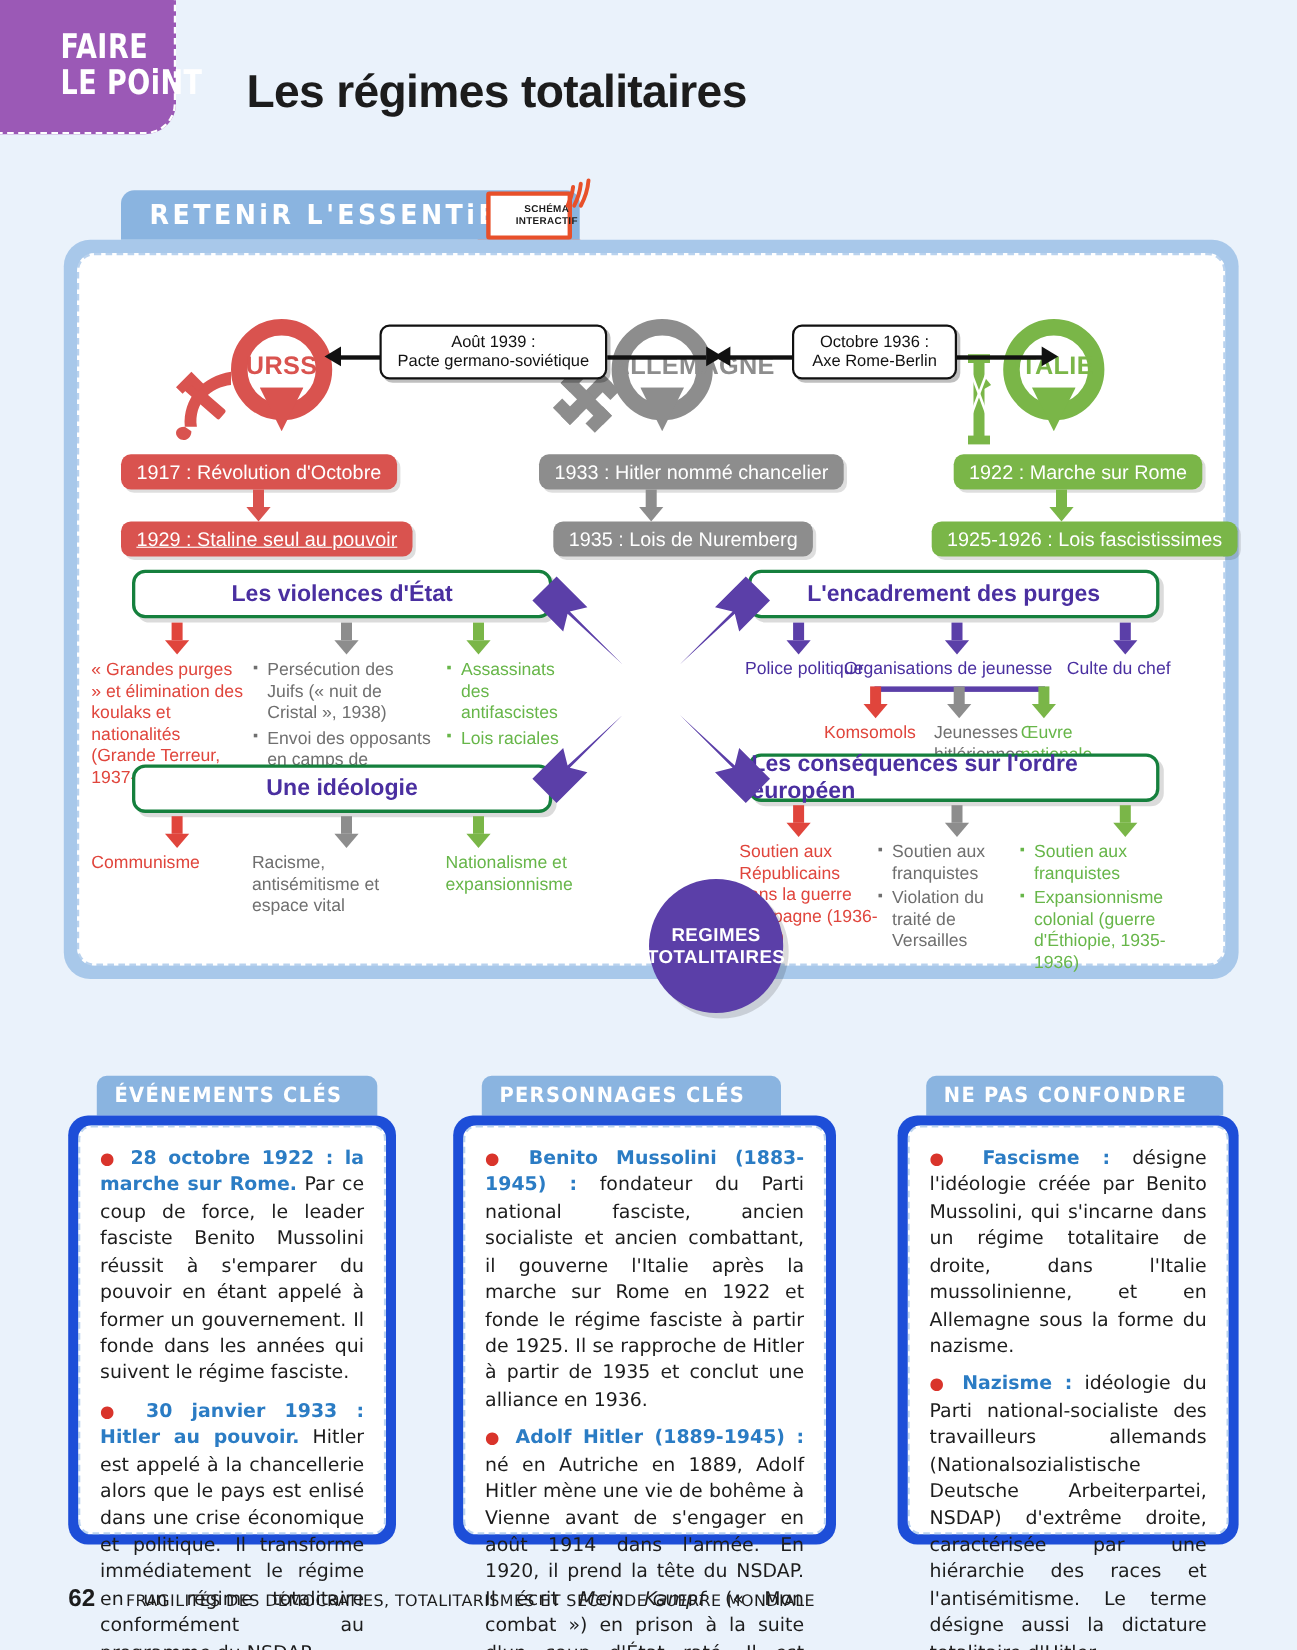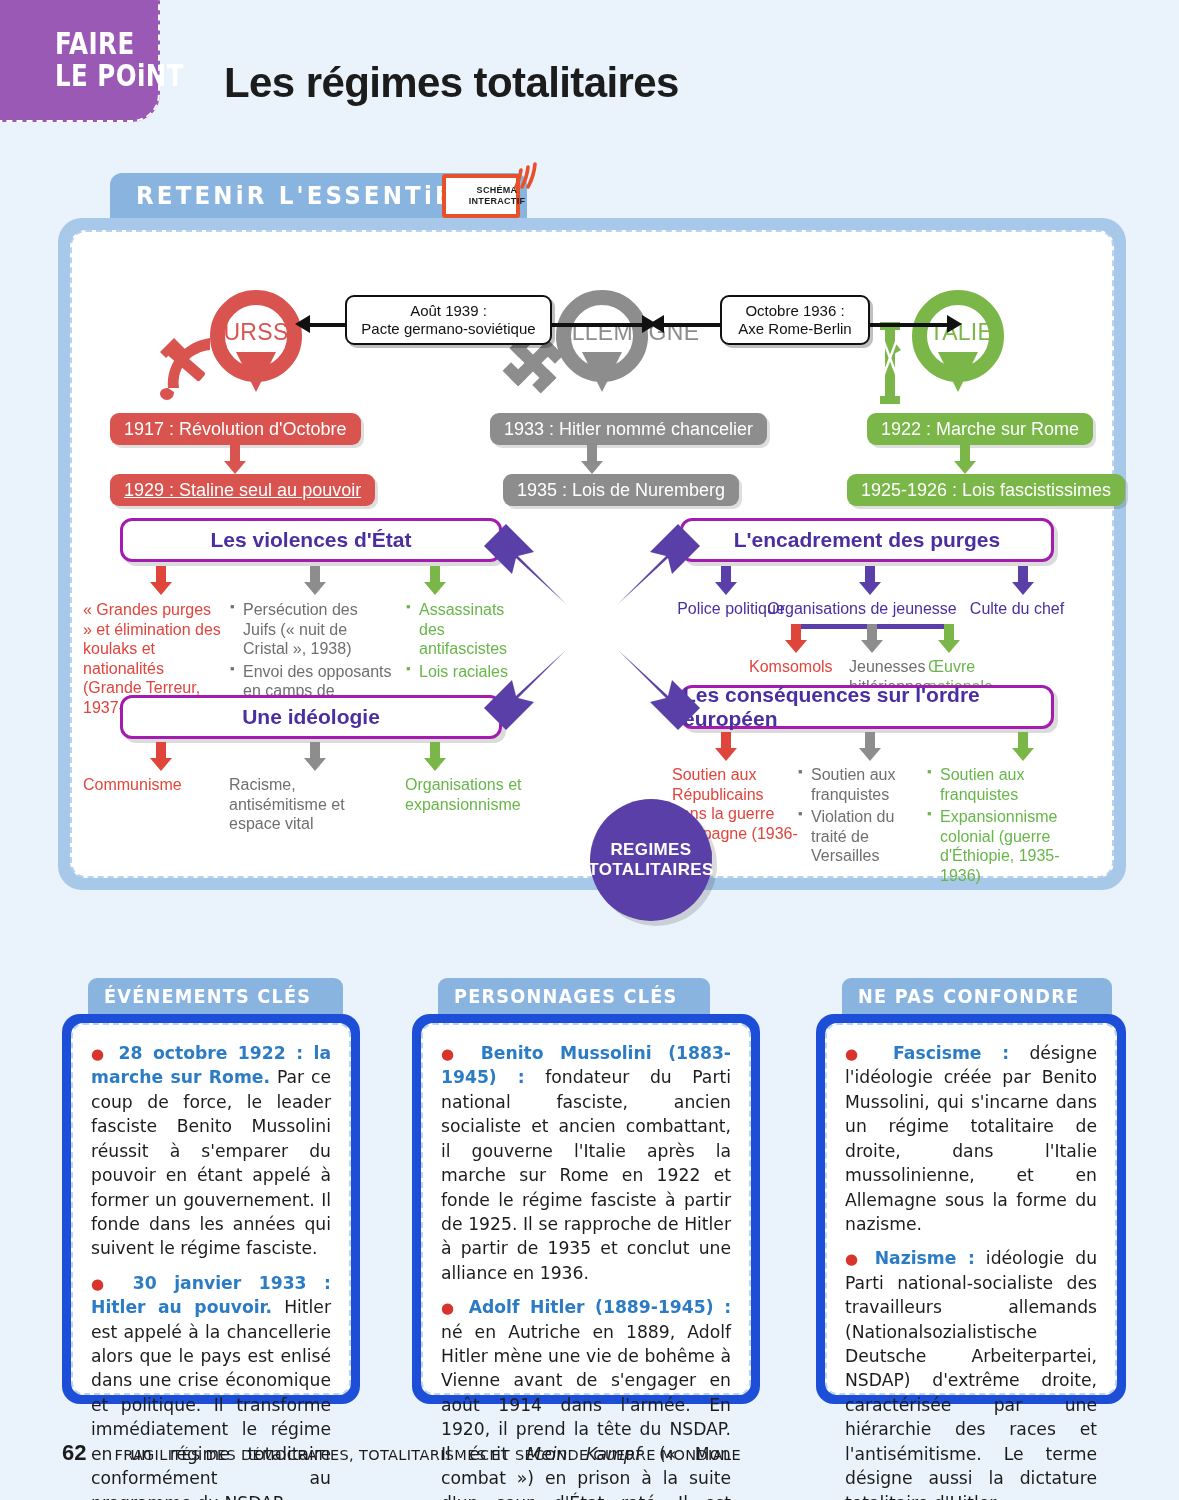--- a/index.html
+++ b/index.html
@@ -97,21 +97,21 @@
     border: 15px solid currentColor;
     box-sizing: border-box; background: transparent;
   }
   .pin .tail {
     position: absolute; left: 26px; top: 62px;
     width: 40px; height: 40px; background: currentColor;
     clip-path: polygon(0 0, 100% 0, 50% 100%);
   }
   .pin .pin-label {
     position: absolute; left: 0; top: 29px; width: 92px;
-    text-align: center; font-weight: normal; font-size: 23px;
+    text-align: center; font-weight: bold; font-size: 23px;
     color: currentColor; letter-spacing: 0.3px;
   }
 
   .chip {
     position: absolute; border-radius: 9px;
     color: #fff; font-size: 18px; font-weight: 500;
     display: flex; align-items: center; justify-content: center;
     padding: 0 14px; height: 32px;
     box-shadow: 3px 3px 0 rgba(0,0,0,0.13);
     white-space: nowrap;
@@ -141,21 +141,21 @@
   .varrow .shaft { width: 10px; margin: 0 auto; background: currentColor; }
   .varrow .tip {
     width: 0; height: 0; margin: 0 auto;
     border-left: 11px solid transparent; border-right: 11px solid transparent;
     border-top: 13px solid currentColor;
   }
 
   
   .secbox {
     position: absolute; height: 44px;
-    border: 3px solid #a21caf; border-radius: 12px;
+    border: 3px solid #15803d; border-radius: 12px;
     background: #fff; display: flex; align-items: center; justify-content: center;
     color: #4a2fa0; font-size: 21px; font-weight: bold;
     box-shadow: 4px 4px 0 rgba(0,0,0,0.14);
   }
   .leafcol { position: absolute; font-size: 16px; line-height: 1.22; }
   .leafcol.red { color: #e0453c; }
   .leafcol.grey { color: #6f6f6f; }
   .leafcol.green { color: #67b649; }
   .leafcol.purple { color: #4a2fa0; }
   .leafcol ul { list-style: none; }
@@ -384,21 +384,21 @@
   <div class="varrow" style="left:232px; top:510px; color:#8d8d8d;">
         <div class="shaft" style="height:16px;"></div>
         <div class="tip"></div>
       </div>
   <div class="varrow" style="left:352px; top:510px; color:#7ab648;">
         <div class="shaft" style="height:16px;"></div>
         <div class="tip"></div>
       </div>
   <div class="leafcol red" style="left:11px; top:543px; width:130px;">Communisme</div>
   <div class="leafcol grey" style="left:157px; top:543px; width:155px;">Racisme, antisémitisme et espace vital</div>
-  <div class="leafcol green" style="left:333px; top:543px; width:120px;">Organisations et expansionnisme</div>
+  <div class="leafcol green" style="left:333px; top:543px; width:120px;">Nationalisme et expansionnisme</div>
 
   <div class="secbox" style="left:608px; top:453px; width:374px;">Les conséquences sur l'ordre européen</div>
   <div class="varrow" style="left:643px; top:500px; color:#e0453c;">
         <div class="shaft" style="height:16px;"></div>
         <div class="tip"></div>
       </div>
   <div class="varrow" style="left:787px; top:500px; color:#8d8d8d;">
         <div class="shaft" style="height:16px;"></div>
         <div class="tip"></div>
       </div>

